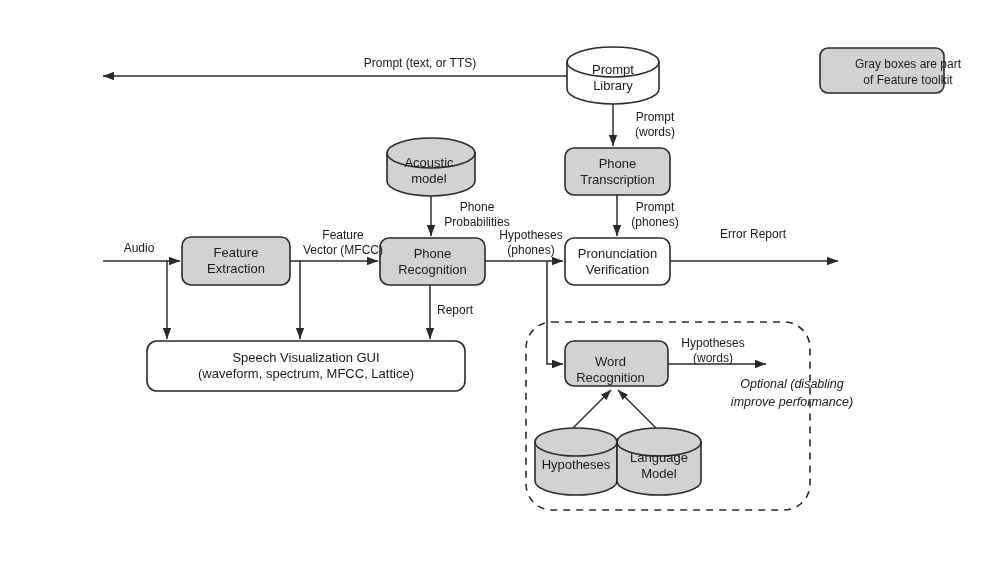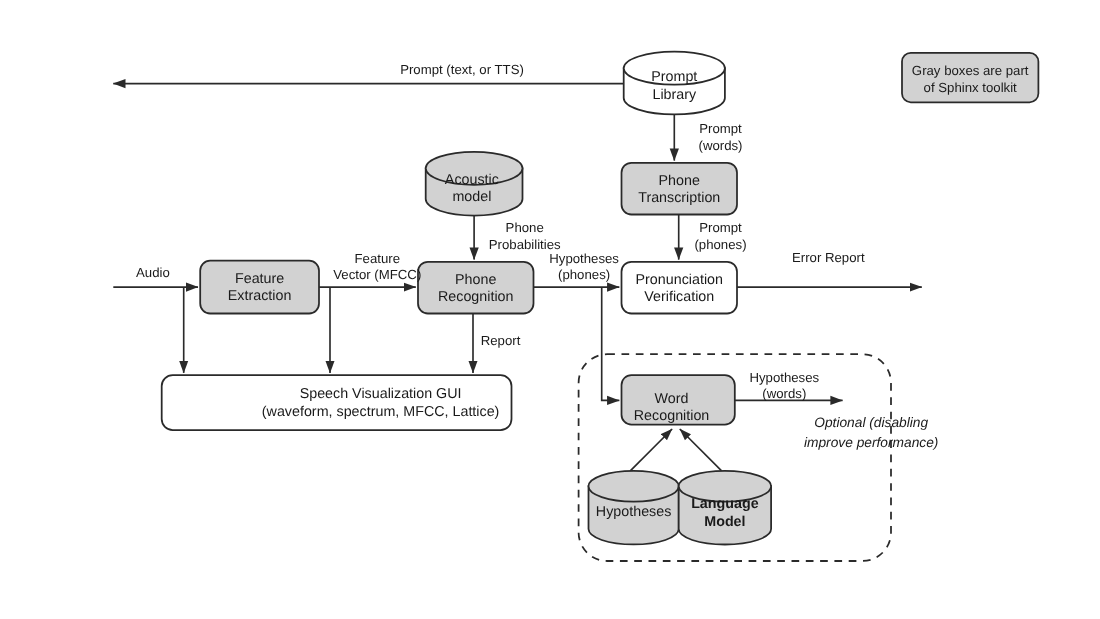--- a/index.html
+++ b/index.html
@@ -170,42 +170,42 @@
   <div class="node-label" style="left:380px; top:238px; width:105px; height:47px;">
     <span class="lbl-line">Phone</span>
     <span class="lbl-line">Recognition</span>
   </div>
 
   <div class="node-label" style="left:563px; top:238px; width:109px; height:47px;">
     <span class="lbl-line">Pronunciation</span>
     <span class="lbl-line">Verification</span>
   </div>
 
-  <div class="node-label" style="left:147px; top:341px; width:318px; height:50px;margin-left:40px;">
+  <div class="node-label" style="left:147px; top:341px; width:318px; height:50px;">
     <span class="lbl-line">Speech Visualization GUI</span>
     <span class="lbl-line">(waveform, spectrum, MFCC, Lattice)</span>
   </div>
 
   <div class="node-label" style="left:565px; top:341px; width:91px; height:45px;justify-content:flex-end;">
     <span class="lbl-line">Word</span>
     <span class="lbl-line">Recognition</span>
   </div>
 
   <div class="node-label" style="left:535px; top:440px; width:82px; height:50px;">
     <span class="lbl-line">Hypotheses</span>
   </div>
 
-  <div class="node-label" style="left:617px; top:440px; width:84px; height:52px;font-weight:bold;">
+  <div class="node-label" style="left:617px; top:440px; width:84px; height:52px;">
     <span class="lbl-line">Language</span>
     <span class="lbl-line">Model</span>
   </div>
 
-  <div class="legend-label" style="left:820px; top:56px; width:124px;">
+  <div class="legend-label" style="left:820px; top:56px; width:124px;padding-left:26px;">
     <span class="lbl-line">Gray boxes are part</span>
-    <span class="lbl-line">of Sphinx toolkit</span>
+    <span class="lbl-line">of Feature toolkit</span>
   </div>
 
   <div class="edge-label" style="left:340px; top:56px; width:160px;">
     <span class="lbl-line">Prompt (text, or TTS)</span>
   </div>
 
   <div class="edge-label" style="left:622px; top:110px; width:66px;">
     <span class="lbl-line">Prompt</span>
     <span class="lbl-line">(words)</span>
   </div>

